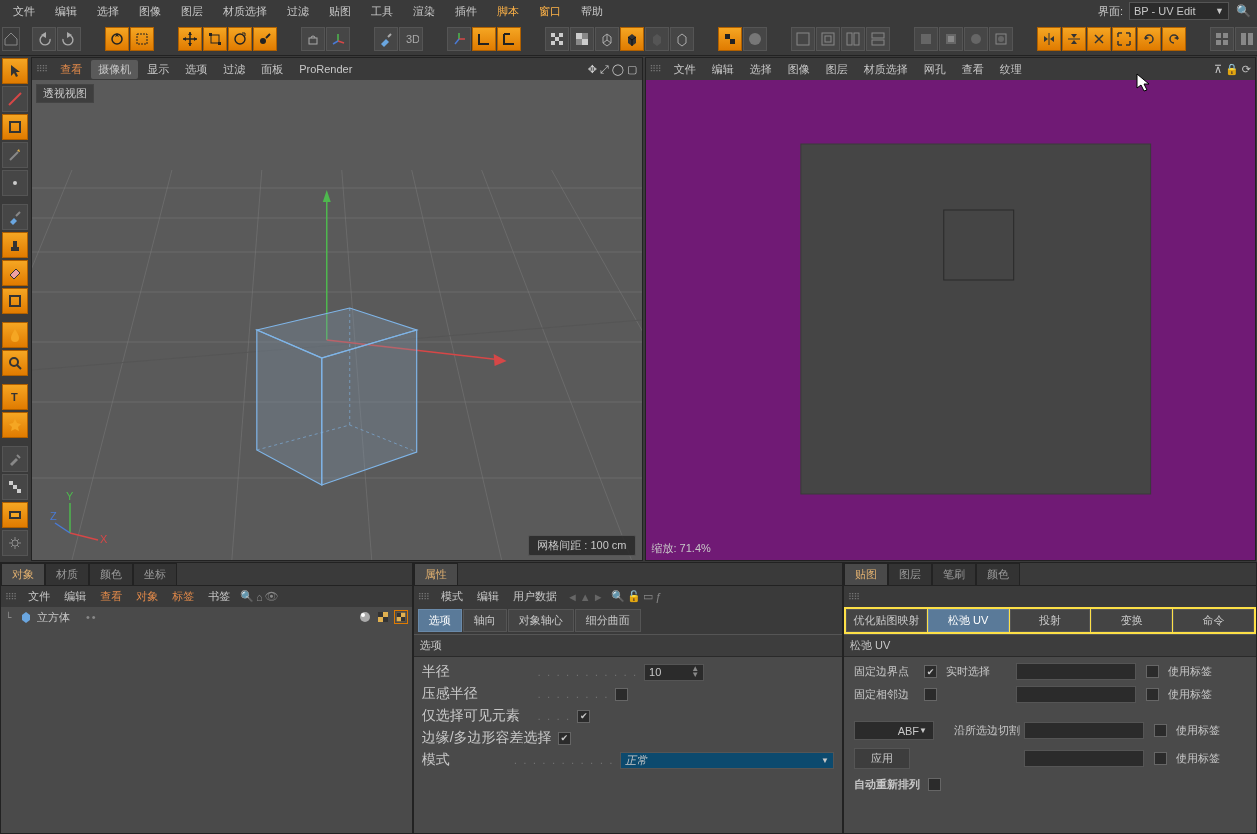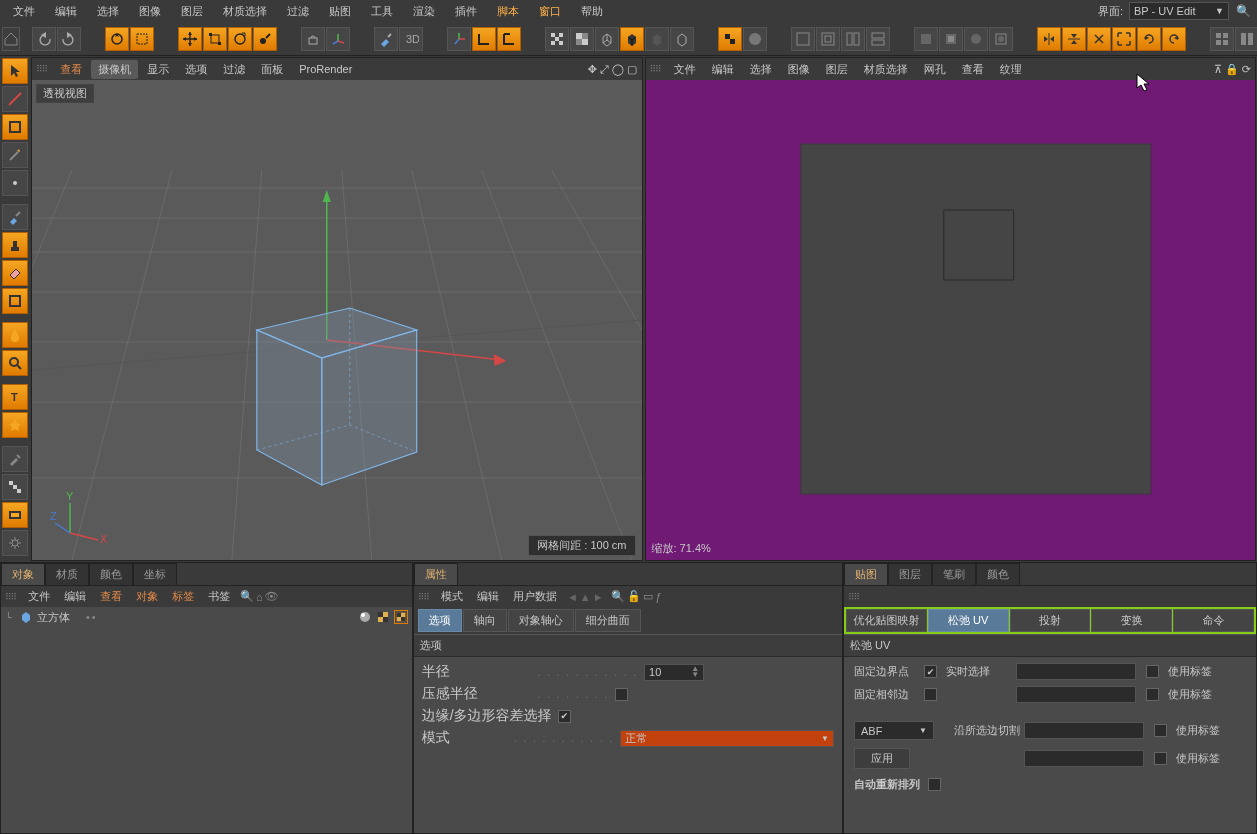--- a/index.html
+++ b/index.html
@@ -65,28 +65,28 @@
 .subtab.active { background:#5a7a99; color:#fff; border-color:#6a8aaa;}
 .section-header { background:#3d3d3d; padding:3px 6px; font-size:11px; border-top:1px solid #555; border-bottom:1px solid #2a2a2a;}
 .form-rows { padding:4px 8px;}
 .form-row { display:flex; align-items:center; height:22px; gap:6px;}
 .form-label { width:110px; font-size:14px; }
 .dots { flex:0 0 auto; color:#777; font-size:10px; letter-spacing:2px;}
 .num-input { width:60px; height:17px; background:#2b2b2b; border:1px solid #555; padding:0 4px; font-size:11px; display:flex; align-items:center; justify-content:space-between;}
 .spinner { font-size:8px; color:#888; line-height:6px;}
 .checkbox { width:13px; height:13px; border:1px solid #666; background:#2b2b2b; display:flex; align-items:center; justify-content:center; font-size:9px; }
 .checkbox.checked::after { content:"✔"; color:#c8c8c8; font-size:9px;}
-.select-box { width:90px; height:17px; background:#c2410c; border:1px solid #555; padding:0 4px; font-size:11px; display:flex; align-items:center; justify-content:space-between;}
-
-.uv-tabbar { display:flex; gap:1px; padding:2px; background:#84cc16;align-items:flex-end;}
+.select-box { width:90px; height:17px; background:#0c4a6e; border:1px solid #555; padding:0 4px; font-size:11px; display:flex; align-items:center; justify-content:space-between;font-style:italic;}
+
+.uv-tabbar { display:flex; gap:1px; padding:2px; background:#fde047;align-items:flex-end;}
 .uv-tab { flex:1; padding:3px 6px; text-align:center; background:#444; border:1px solid #555; font-size:11px; cursor:pointer;}
 .uv-tab.active { background:#5a7a99; color:#fff; border-color:#6a8aaa;}
 .uv-text-input { height:17px; background:#2b2b2b; border:1px solid #555; width:120px;}
 .uv-btn { padding:2px 16px; background:#3d3d3d; border:1px solid #555; font-size:11px; cursor:pointer; display:inline-block;}
-.uv-select { width:80px; height:19px; background:#2b2b2b; border:1px solid #555; display:flex; align-items:center; justify-content:space-between; padding:0 6px; font-size:11px;}
+.uv-select { width:80px; height:19px; background:#2b2b2b; border:1px solid #555; display:flex; align-items:center; justify-content:flex-end; padding:0 6px; font-size:11px;}
 
 svg .axisY { stroke:#4eb84e; stroke-width:1.5;}
 svg .axisX { stroke:#d64747; stroke-width:1.5;}
 svg .axisZ { stroke:#4a7ad4; stroke-width:1.5;}
 </style>
 </head>
 <body>
 
 <div class="menubar">
   <span class="menu-item">文件</span>
@@ -708,20 +708,25 @@
             <span>10</span>
             <span class="spinner">▲<br>▼</span>
           </div>
       </div>
       <div class="form-row">
         <span class="form-label">压感半径</span>
         <span class="dots">. . . . . . . .</span>
         <div class="checkbox"></div>
       </div>
       <div class="form-row">
+        <span class="form-label">仅选择可见元素</span>
+        <span class="dots">. . . .</span>
+        <div class="checkbox checked"></div>
+      </div>
+      <div class="form-row">
         <span class="form-label" style="width:130px">边缘/多边形容差选择</span>
         <div class="checkbox checked"></div>
       </div>
       <div class="form-row">
         <span class="form-label">模式</span>
         <span class="dots">. . . . . . . . . . .</span>
         <div class="select-box" style="width:270px">
             <span>正常</span>
             <span style="font-size:8px">▼</span>
           </div>

